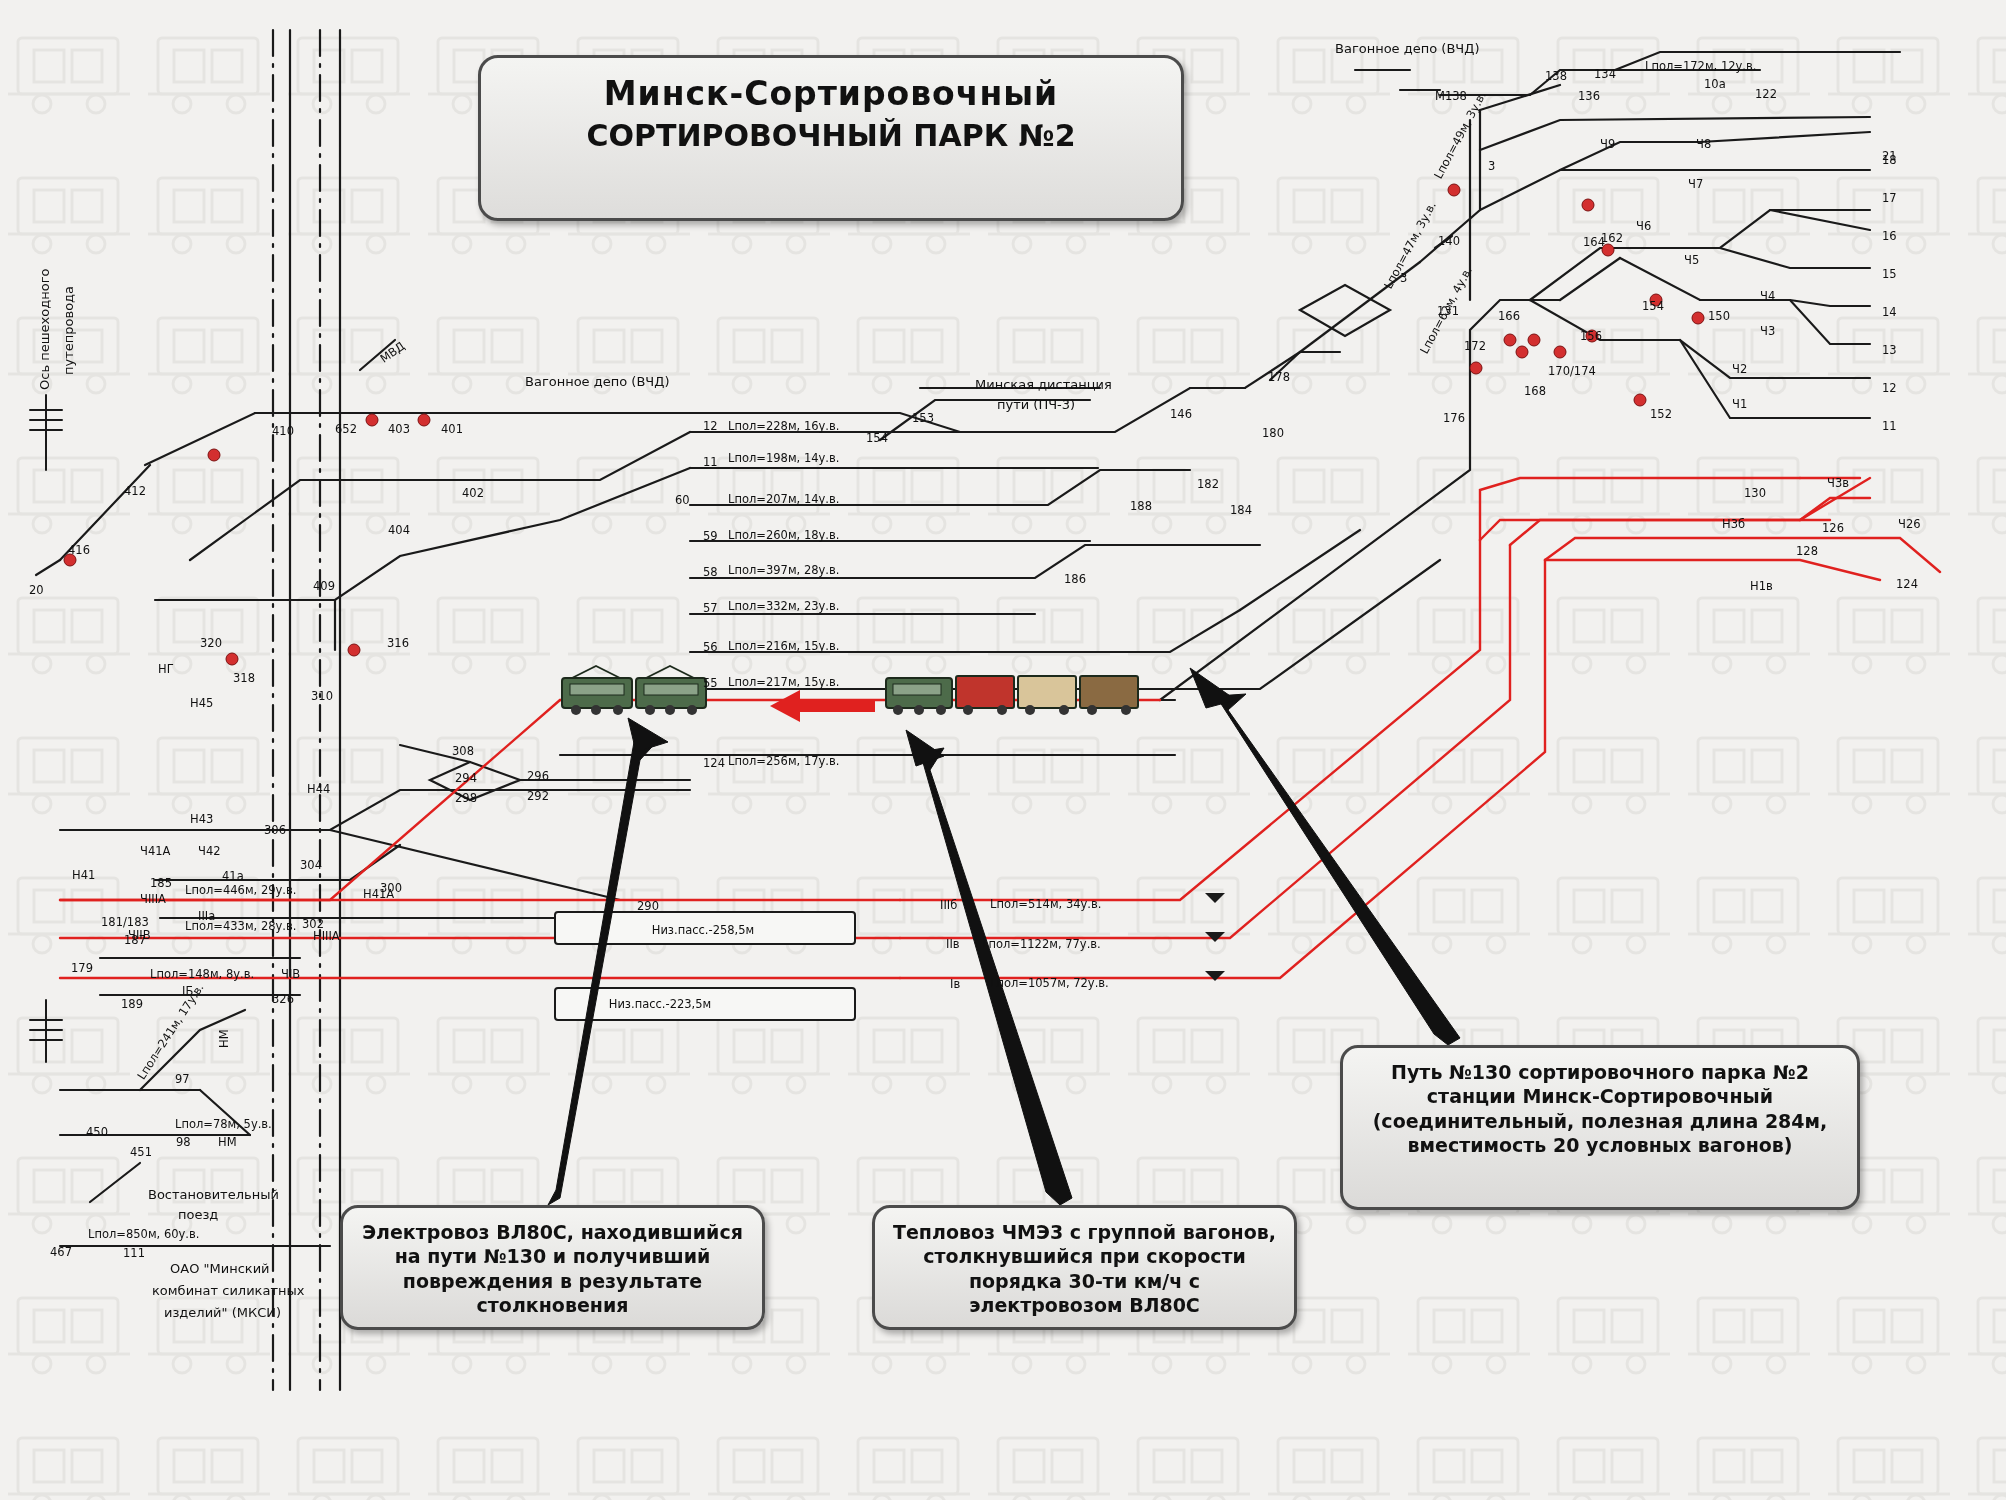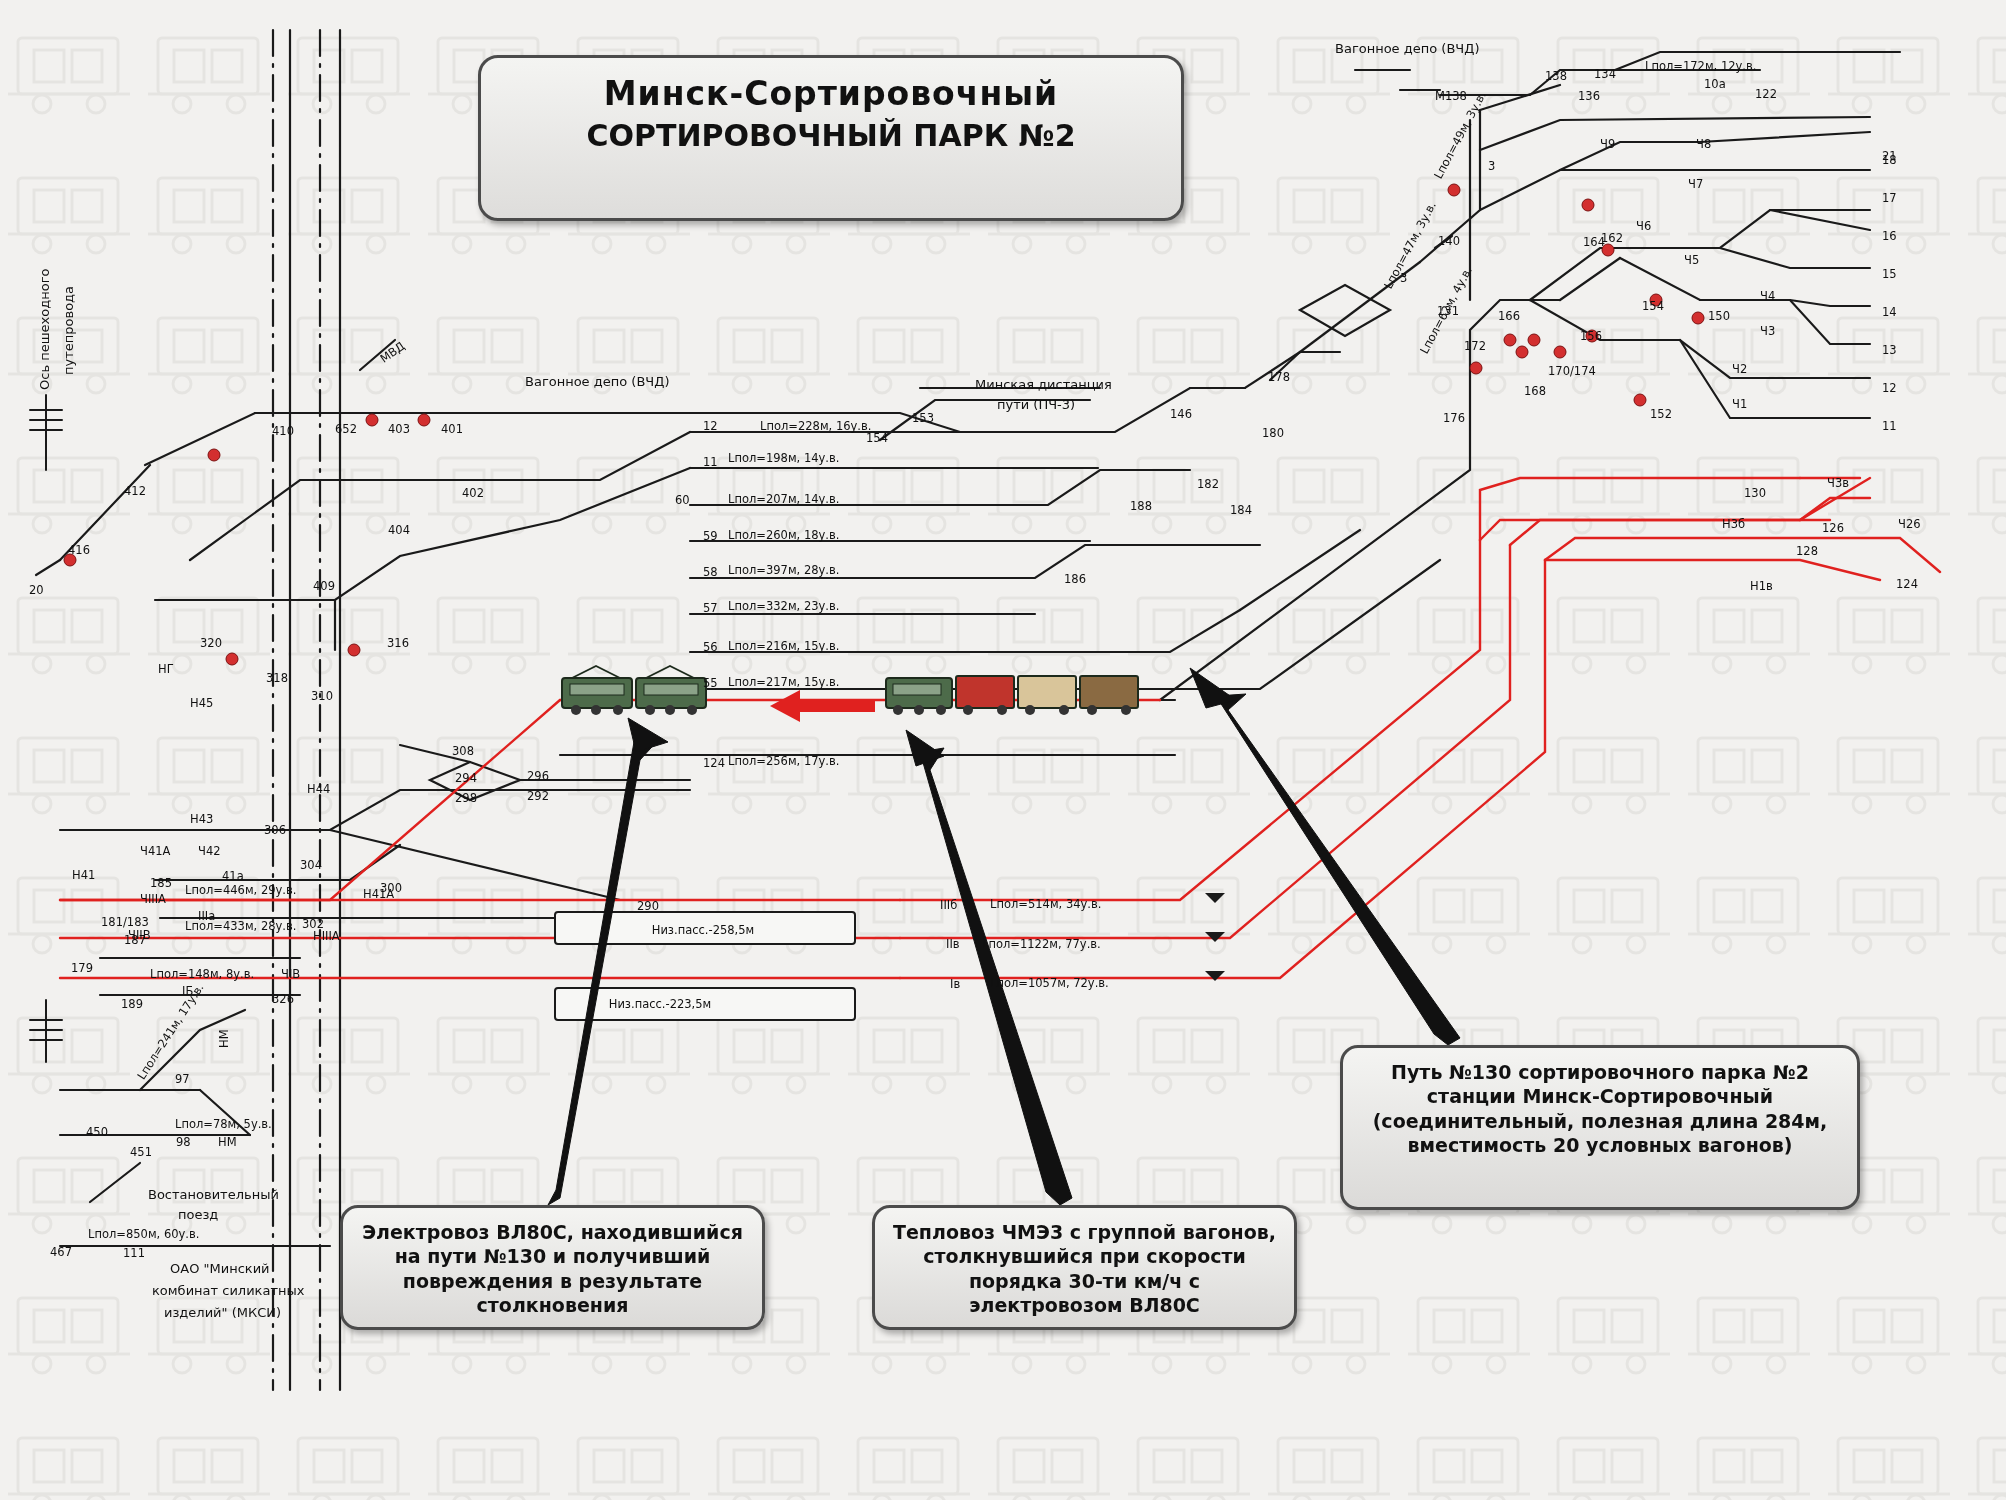--- a/index.html
+++ b/index.html
@@ -346,21 +346,21 @@
       <div class="lbl sz9" style="left: 170px; top: 1262px;">ОАО "Минский</div>
       <div class="lbl sz9" style="left: 152px; top: 1284px;">комбинат силикатных</div>
       <div class="lbl sz9" style="left: 164px; top: 1306px;">изделий" (МКСИ)</div>
       <div class="lbl sz8 ctr" style="left: 703px; top: 930px;">Низ.пасс.-258,5м</div>
       <div class="lbl sz8 ctr" style="left: 660px; top: 1004px;">Низ.пасс.-223,5м</div>
       <div class="lbl sz9 rot" style="left: 38px; top: 390px; transform: rotate(-90deg);">Ось пешеходного</div>
       <div class="lbl sz9 rot" style="left: 62px; top: 375px; transform: rotate(-90deg);">путепровода</div>
       <div class="lbl sz8 rot" style="left: 378px; top: 355px; transform: rotate(-35deg);">МВД</div>
     </div>
   <div class="layer" id="labels-len">
-      <div class="lbl sz8" style="left: 760px; top: 420px;">Lпол=228м, 16у.в.</div>
+      <div class="lbl sz8" style="left: 728px; top: 420px;">Lпол=228м, 16у.в.</div>
       <div class="lbl sz8" style="left: 728px; top: 452px;">Lпол=198м, 14у.в.</div>
       <div class="lbl sz8" style="left: 728px; top: 493px;">Lпол=207м, 14у.в.</div>
       <div class="lbl sz8" style="left: 728px; top: 529px;">Lпол=260м, 18у.в.</div>
       <div class="lbl sz8" style="left: 728px; top: 564px;">Lпол=397м, 28у.в.</div>
       <div class="lbl sz8" style="left: 728px; top: 600px;">Lпол=332м, 23у.в.</div>
       <div class="lbl sz8" style="left: 728px; top: 640px;">Lпол=216м, 15у.в.</div>
       <div class="lbl sz8" style="left: 728px; top: 676px;">Lпол=217м, 15у.в.</div>
       <div class="lbl sz8" style="left: 728px; top: 755px;">Lпол=256м, 17у.в.</div>
       <div class="lbl sz8" style="left: 185px; top: 884px;">Lпол=446м, 29у.в.</div>
       <div class="lbl sz8" style="left: 185px; top: 920px;">Lпол=433м, 28у.в.</div>
@@ -381,21 +381,21 @@
       <div class="lbl sz8" style="left: 335px; top: 423px;">652</div>
       <div class="lbl sz8" style="left: 388px; top: 423px;">403</div>
       <div class="lbl sz8" style="left: 441px; top: 423px;">401</div>
       <div class="lbl sz8" style="left: 124px; top: 485px;">412</div>
       <div class="lbl sz8" style="left: 68px; top: 544px;">416</div>
       <div class="lbl sz8" style="left: 29px; top: 584px;">20</div>
       <div class="lbl sz8" style="left: 462px; top: 487px;">402</div>
       <div class="lbl sz8" style="left: 388px; top: 524px;">404</div>
       <div class="lbl sz8" style="left: 313px; top: 580px;">409</div>
       <div class="lbl sz8" style="left: 200px; top: 637px;">320</div>
-      <div class="lbl sz8" style="left: 233px; top: 672px; margin-left: 33px;">318</div>
+      <div class="lbl sz8" style="left: 233px; top: 672px;">318</div>
       <div class="lbl sz8" style="left: 387px; top: 637px;">316</div>
       <div class="lbl sz8" style="left: 311px; top: 690px;">310</div>
       <div class="lbl sz8" style="left: 452px; top: 745px;">308</div>
       <div class="lbl sz8" style="left: 455px; top: 772px;">294</div>
       <div class="lbl sz8" style="left: 455px; top: 792px;">298</div>
       <div class="lbl sz8" style="left: 527px; top: 770px;">296</div>
       <div class="lbl sz8" style="left: 527px; top: 790px;">292</div>
       <div class="lbl sz8" style="left: 264px; top: 824px;">306</div>
       <div class="lbl sz8" style="left: 300px; top: 859px;">304</div>
       <div class="lbl sz8" style="left: 380px; top: 882px;">300</div>

